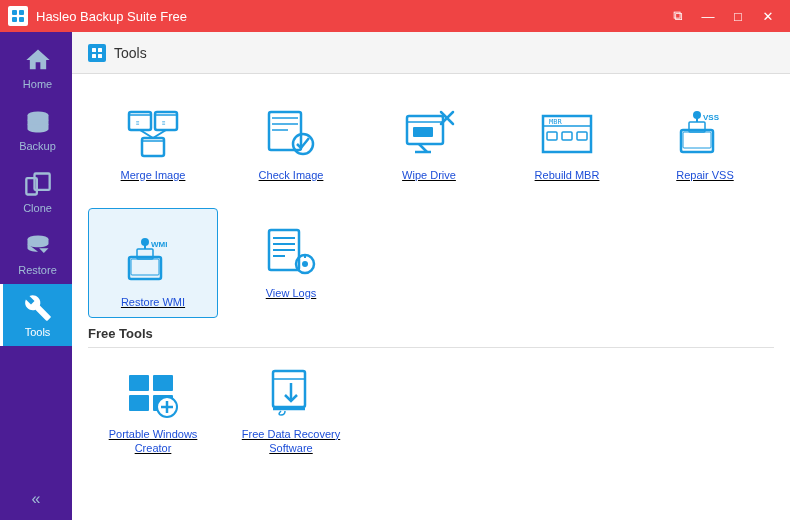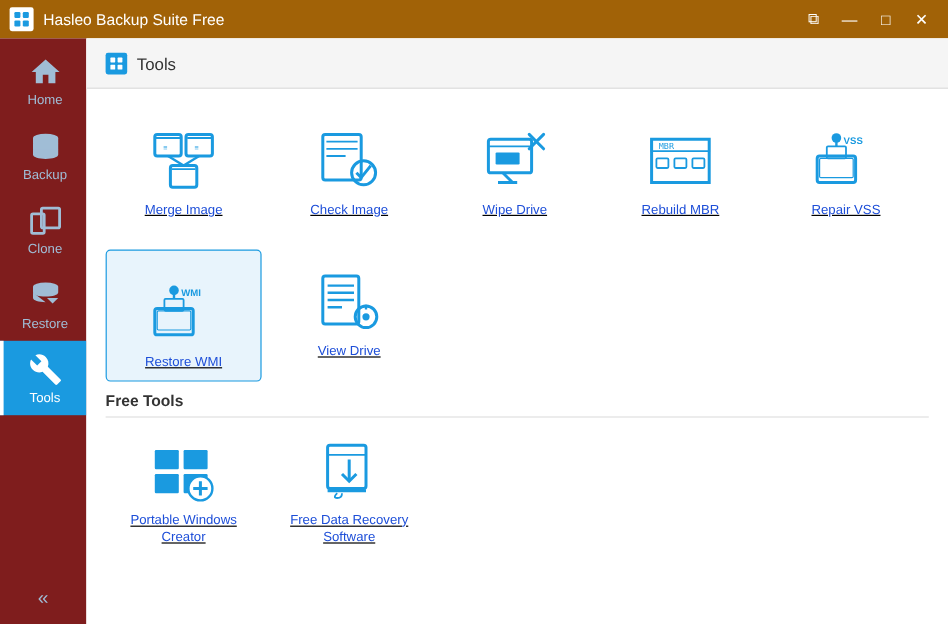--- a/index.html
+++ b/index.html
@@ -1,19 +1,19 @@
 <!DOCTYPE html>
 <html><head>
   <meta charset="utf-8">
   <style>
     * { margin: 0; padding: 0; box-sizing: border-box; }
     body { width: 790px; height: 520px; font-family: 'Segoe UI', Arial, sans-serif; overflow: hidden; background: #fff; }
 
     .title-bar {
-      background: #a16207;
+      background: #ef4444;
       height: 32px;
       display: flex;
       align-items: center;
       padding: 0 8px;
       color: white;
       font-size: 13px;
       user-select: none;
     }
     .title-bar-icon {
       width: 20px; height: 20px;
@@ -35,21 +35,21 @@
       display: flex; align-items: center; justify-content: center;
       font-size: 13px;
       border-radius: 2px;
     }
 
     .app-body { display: flex; height: 488px; }
 
     
     .sidebar {
       width: 72px;
-      background: #7f1d1d;
+      background: #4c1d95;
       display: flex;
       flex-direction: column;
       align-items: center;
       padding-top: 4px;
       flex-shrink: 0;
     }
     .sidebar-item {
       width: 100%;
       display: flex;
       flex-direction: column;
@@ -328,21 +328,21 @@
           <svg viewBox="0 0 56 52" fill="#1a9ae0">
             <rect x="6" y="4" width="30" height="40" rx="2" fill="none" stroke="#1a9ae0" stroke-width="2.5"></rect>
             <line x1="10" y1="12" x2="32" y2="12" stroke="#1a9ae0" stroke-width="2"></line>
             <line x1="10" y1="18" x2="32" y2="18" stroke="#1a9ae0" stroke-width="2"></line>
             <line x1="10" y1="24" x2="32" y2="24" stroke="#1a9ae0" stroke-width="2"></line>
             <line x1="10" y1="30" x2="22" y2="30" stroke="#1a9ae0" stroke-width="2"></line>
             <circle cx="42" cy="38" r="9" fill="none" stroke="#1a9ae0" stroke-width="2.5"></circle>
             <circle cx="42" cy="38" r="3" fill="#1a9ae0"></circle>
             <line x1="42" y1="28" x2="42" y2="32" stroke="#1a9ae0" stroke-width="2"></line>
           </svg>
-          <span class="tool-item-label">View Drive</span>
+          <span class="tool-item-label">View Logs</span>
         </div>
       </div>
 
       <div class="section-title">Free Tools</div>
       <div class="tool-grid">
 
         <div class="tool-item">
           <svg viewBox="0 0 56 52" fill="#1a9ae0">
             <rect x="4" y="8" width="20" height="16" rx="1" fill="#1a9ae0"></rect>
             <rect x="28" y="8" width="20" height="16" rx="1" fill="#1a9ae0"></rect>

